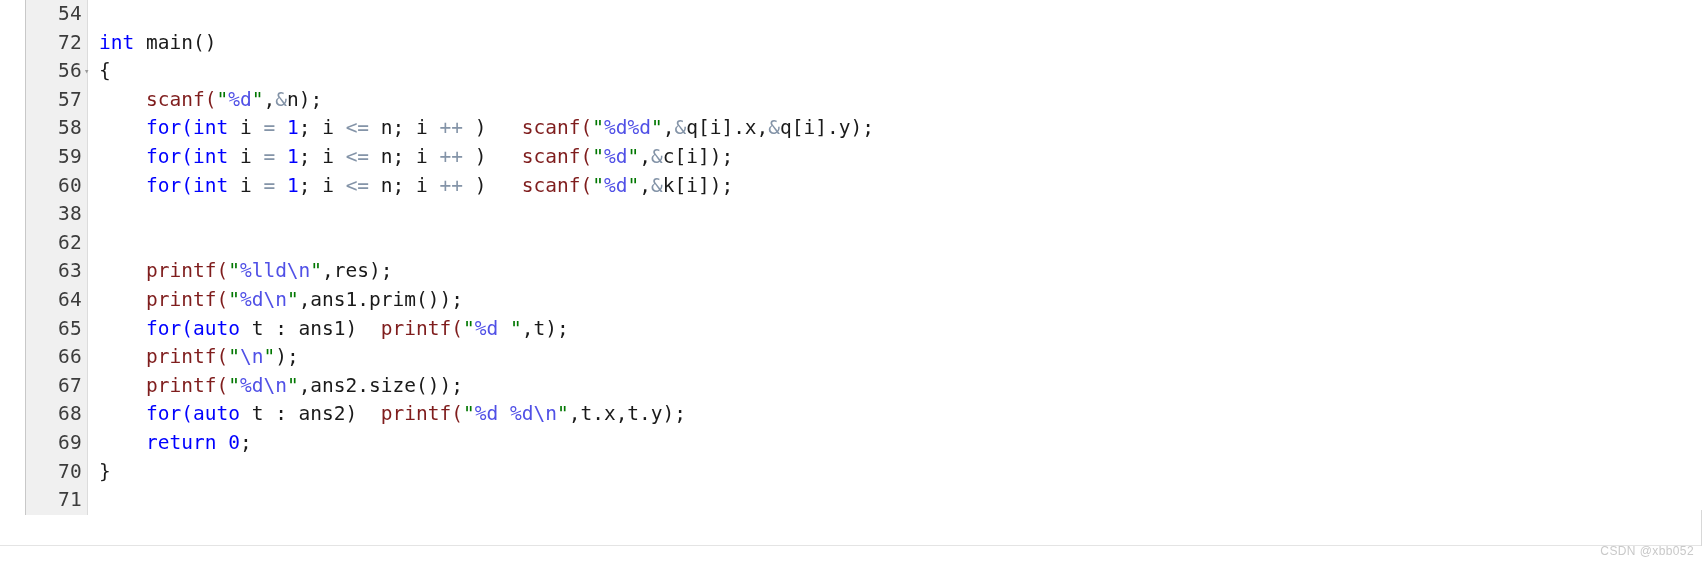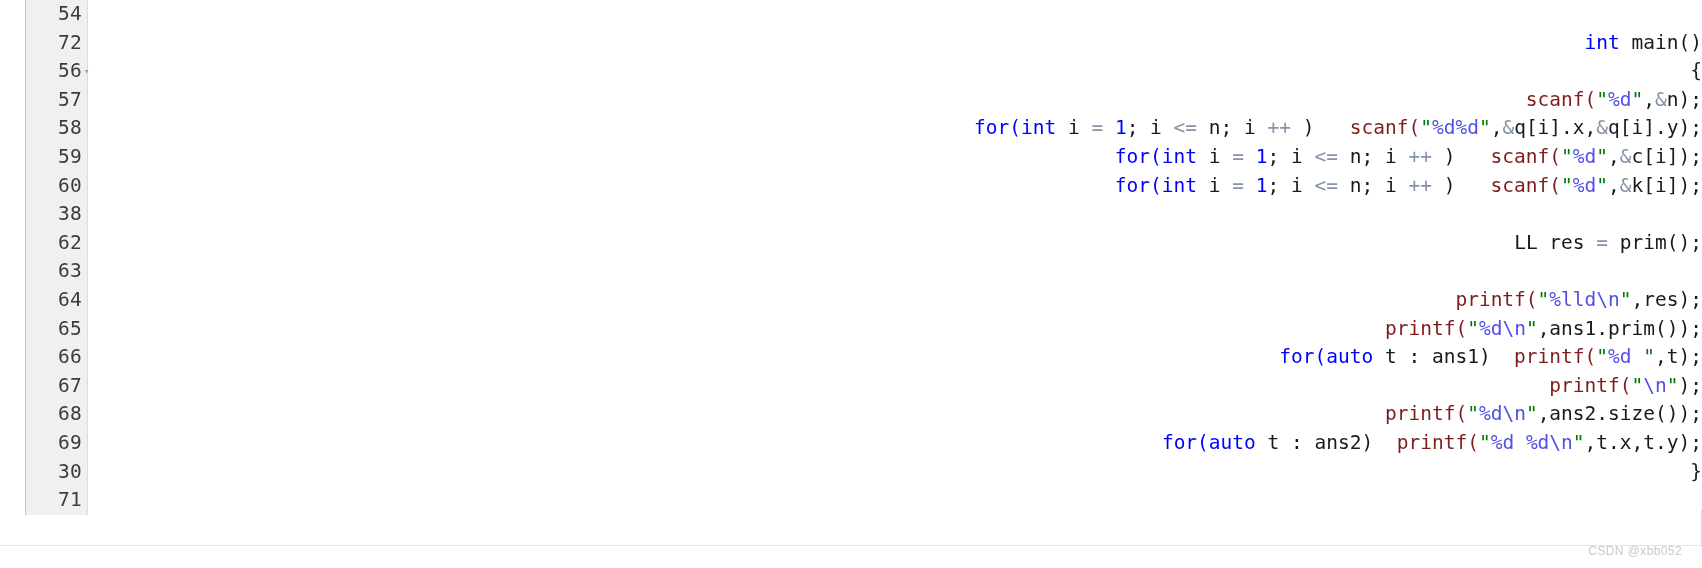--- a/index.html
+++ b/index.html
@@ -77,37 +77,36 @@
     overflow: hidden;
   }
   .code-row {
     height: 28.6px;
     line-height: 28.6px;
     white-space: pre;
     font-family: "DejaVu Sans Mono", "Liberation Mono", monospace;
     font-size: 19.5px;
     color: #1a1a1a;
     letter-spacing: 0px;
-    text-align: right;
   }
 
   
   .t-kw      { color: #0000ff; }
   .t-num     { color: #0000ff; }
   .t-fn      { color: #7f1d1d; }
   .t-quote   { color: #007700; }
   .t-str     { color: #5050e6; }
   .t-op      { color: #8494a8; }
   .t-amp     { color: #8494a8; }
   .t-plain   { color: #1a1a1a; }
 
   
   .watermark {
     position: absolute;
-    right: 20px;
+    right: 8px;
     bottom: 10px;
     font-family: "Liberation Sans", sans-serif;
     font-size: 12px;
     color: #c9c9c9;
     letter-spacing: 0.4px;
     white-space: nowrap;
   }
   .rule-h {
     position: absolute;
     left: 0;
@@ -191,46 +190,46 @@
         </div>
         <div class="gutter-row">
           <span class="ln">68</span>
           <span class="fold empty"></span>
         </div>
         <div class="gutter-row">
           <span class="ln">69</span>
           <span class="fold empty"></span>
         </div>
         <div class="gutter-row">
-          <span class="ln">30</span>
+          <span class="ln">70</span>
           <span class="fold empty"></span>
         </div>
         <div class="gutter-row">
           <span class="ln">71</span>
           <span class="fold empty"></span>
         </div>
       </div>
 
     <div class="lines">
         <div class="code-row">&nbsp;</div>
         <div class="code-row"><span class="t-kw">int</span><span class="t-plain"> main()</span></div>
         <div class="code-row"><span class="t-plain">{</span></div>
         <div class="code-row"><span class="t-plain">    </span><span class="t-fn">scanf(</span><span class="t-quote">"</span><span class="t-str">%d</span><span class="t-quote">"</span><span class="t-plain">,</span><span class="t-amp">&amp;</span><span class="t-plain">n);</span></div>
         <div class="code-row"><span class="t-plain">    </span><span class="t-kw">for(</span><span class="t-kw">int</span><span class="t-plain"> i </span><span class="t-op">=</span><span class="t-plain"> </span><span class="t-num">1</span><span class="t-plain">; i </span><span class="t-op">&lt;=</span><span class="t-plain"> n; i </span><span class="t-op">++</span><span class="t-plain"> )   </span><span class="t-fn">scanf(</span><span class="t-quote">"</span><span class="t-str">%d%d</span><span class="t-quote">"</span><span class="t-plain">,</span><span class="t-amp">&amp;</span><span class="t-plain">q[i].x,</span><span class="t-amp">&amp;</span><span class="t-plain">q[i].y);</span></div>
         <div class="code-row"><span class="t-plain">    </span><span class="t-kw">for(</span><span class="t-kw">int</span><span class="t-plain"> i </span><span class="t-op">=</span><span class="t-plain"> </span><span class="t-num">1</span><span class="t-plain">; i </span><span class="t-op">&lt;=</span><span class="t-plain"> n; i </span><span class="t-op">++</span><span class="t-plain"> )   </span><span class="t-fn">scanf(</span><span class="t-quote">"</span><span class="t-str">%d</span><span class="t-quote">"</span><span class="t-plain">,</span><span class="t-amp">&amp;</span><span class="t-plain">c[i]);</span></div>
         <div class="code-row"><span class="t-plain">    </span><span class="t-kw">for(</span><span class="t-kw">int</span><span class="t-plain"> i </span><span class="t-op">=</span><span class="t-plain"> </span><span class="t-num">1</span><span class="t-plain">; i </span><span class="t-op">&lt;=</span><span class="t-plain"> n; i </span><span class="t-op">++</span><span class="t-plain"> )   </span><span class="t-fn">scanf(</span><span class="t-quote">"</span><span class="t-str">%d</span><span class="t-quote">"</span><span class="t-plain">,</span><span class="t-amp">&amp;</span><span class="t-plain">k[i]);</span></div>
         <div class="code-row">&nbsp;</div>
-        <div class="code-row"><span class="t-plain">    LL res </span><span class="t-op">=</span><span class="t-plain"> prim();</span></div>
         <div class="code-row">&nbsp;</div>
         <div class="code-row"><span class="t-plain">    </span><span class="t-fn">printf(</span><span class="t-quote">"</span><span class="t-str">%lld\n</span><span class="t-quote">"</span><span class="t-plain">,res);</span></div>
         <div class="code-row"><span class="t-plain">    </span><span class="t-fn">printf(</span><span class="t-quote">"</span><span class="t-str">%d\n</span><span class="t-quote">"</span><span class="t-plain">,ans1.prim());</span></div>
         <div class="code-row"><span class="t-plain">    </span><span class="t-kw">for(</span><span class="t-kw">auto</span><span class="t-plain"> t : ans1)  </span><span class="t-fn">printf(</span><span class="t-quote">"</span><span class="t-str">%d </span><span class="t-quote">"</span><span class="t-plain">,t);</span></div>
         <div class="code-row"><span class="t-plain">    </span><span class="t-fn">printf(</span><span class="t-quote">"</span><span class="t-str">\n</span><span class="t-quote">"</span><span class="t-plain">);</span></div>
         <div class="code-row"><span class="t-plain">    </span><span class="t-fn">printf(</span><span class="t-quote">"</span><span class="t-str">%d\n</span><span class="t-quote">"</span><span class="t-plain">,ans2.size());</span></div>
         <div class="code-row"><span class="t-plain">    </span><span class="t-kw">for(</span><span class="t-kw">auto</span><span class="t-plain"> t : ans2)  </span><span class="t-fn">printf(</span><span class="t-quote">"</span><span class="t-str">%d %d\n</span><span class="t-quote">"</span><span class="t-plain">,t.x,t.y);</span></div>
+        <div class="code-row"><span class="t-plain">    </span><span class="t-kw">return</span><span class="t-plain"> </span><span class="t-num">0</span><span class="t-plain">;</span></div>
         <div class="code-row"><span class="t-plain">}</span></div>
       </div>
 
   </div>
 
   <div class="rule-h"></div>
   <div class="rule-v"></div>
 
   <div class="watermark">CSDN @xbb052</div>
 

